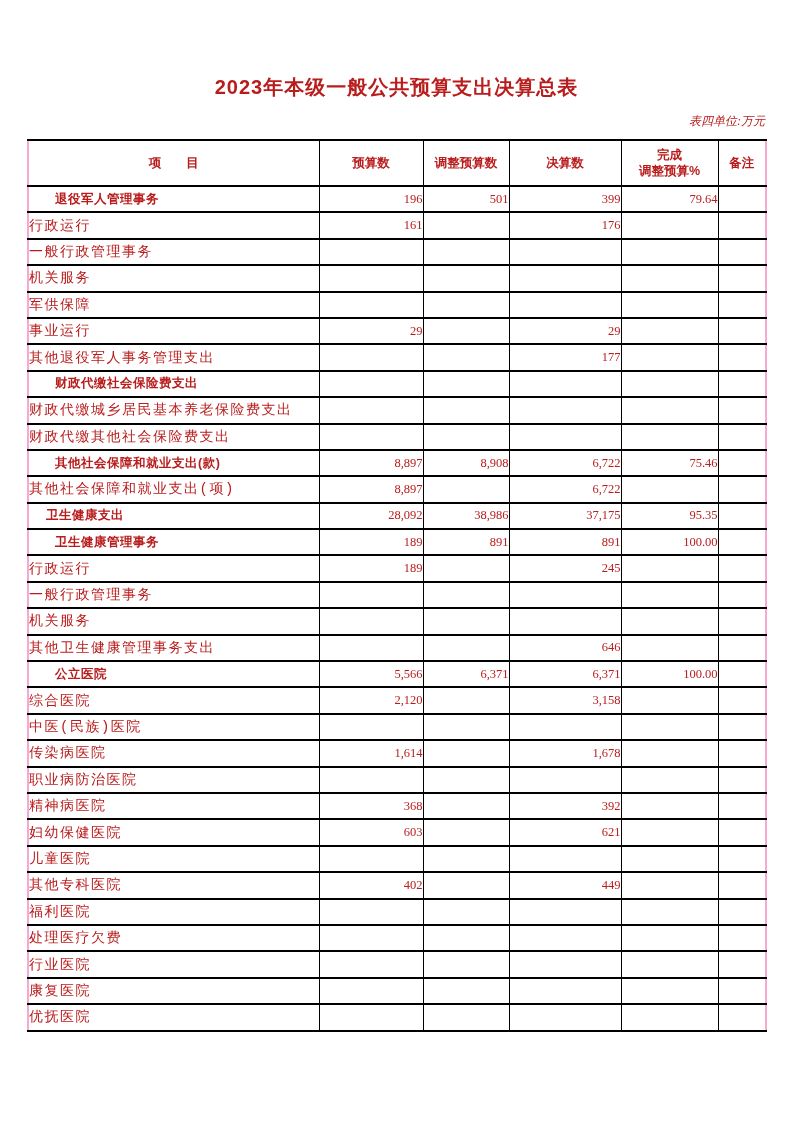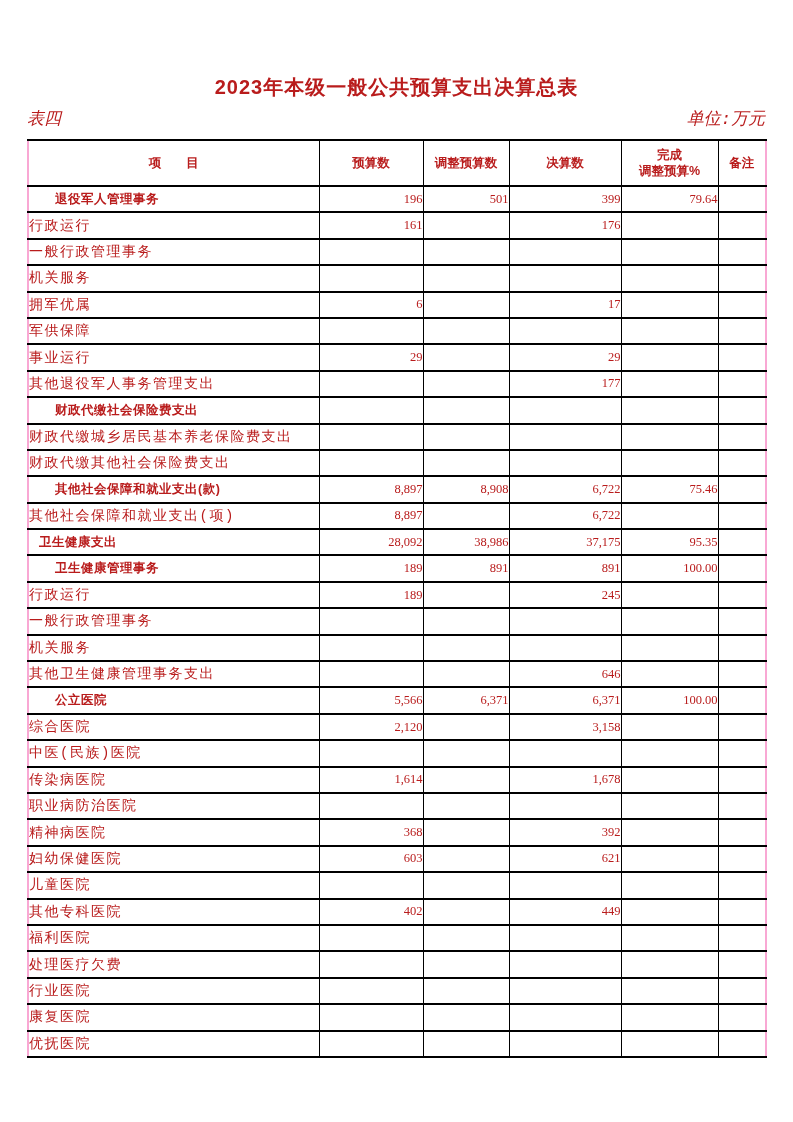--- a/index.html
+++ b/index.html
@@ -20,25 +20,25 @@
     font-size:20px;
     font-weight:bold;
     letter-spacing:1px;
     font-family:"Liberation Sans",sans-serif;
   }
   .meta-row{
     width:738px;
     margin:10px 0 0 27px;
     height:18px;
     display:flex;
-    justify-content:space-between;
+    justify-content:flex-end;
     align-items:flex-end;
-    font-family:Liberation Mono, monospace;
+    font-family:Liberation Serif, serif;
     font-style:italic;
-    font-size:17px;
+    font-size:12px;
     margin-bottom:9px;
   }
   table.budget{
     margin-left:27px;
     width:738px;
     border-collapse:collapse;
     table-layout:fixed;
     border:2px solid #f9a8d4;
   }
   table.budget th, table.budget td{
@@ -60,21 +60,21 @@
   table.budget tbody td{
     height:24.4px;
     vertical-align:middle;
   }
   td.c-name{
     font-family:Liberation Mono, monospace;
     font-size:14px;
     letter-spacing:1.5px;
     padding-left:22px;
   }
-  td.c-name.lvl1{padding-left:10px;}
+  td.c-name.lvl1{padding-left:17px;}
   td.c-name.lvl2{padding-left:26px;}
   td.c-name.bold{
     font-family:"Liberation Sans",sans-serif;
     font-weight:bold;
     font-size:12.5px;
     letter-spacing:0.5px;
   }
   td.c-num{
     font-family:"Liberation Serif",serif;
     font-size:12.5px;
@@ -143,28 +143,20 @@
         </tr>
         <tr>
           <td class="c-name lvl3">机关服务</td>
           <td class="c-num"></td>
           <td class="c-num"></td>
           <td class="c-num"></td>
           <td class="c-num"></td>
           <td class="c-num"></td>
         </tr>
         <tr>
-          <td class="c-name lvl3">拥军优属</td>
-          <td class="c-num">6</td>
-          <td class="c-num"></td>
-          <td class="c-num">17</td>
-          <td class="c-num"></td>
-          <td class="c-num"></td>
-        </tr>
-        <tr>
           <td class="c-name lvl3">军供保障</td>
           <td class="c-num"></td>
           <td class="c-num"></td>
           <td class="c-num"></td>
           <td class="c-num"></td>
           <td class="c-num"></td>
         </tr>
         <tr>
           <td class="c-name lvl3">事业运行</td>
           <td class="c-num">29</td>

